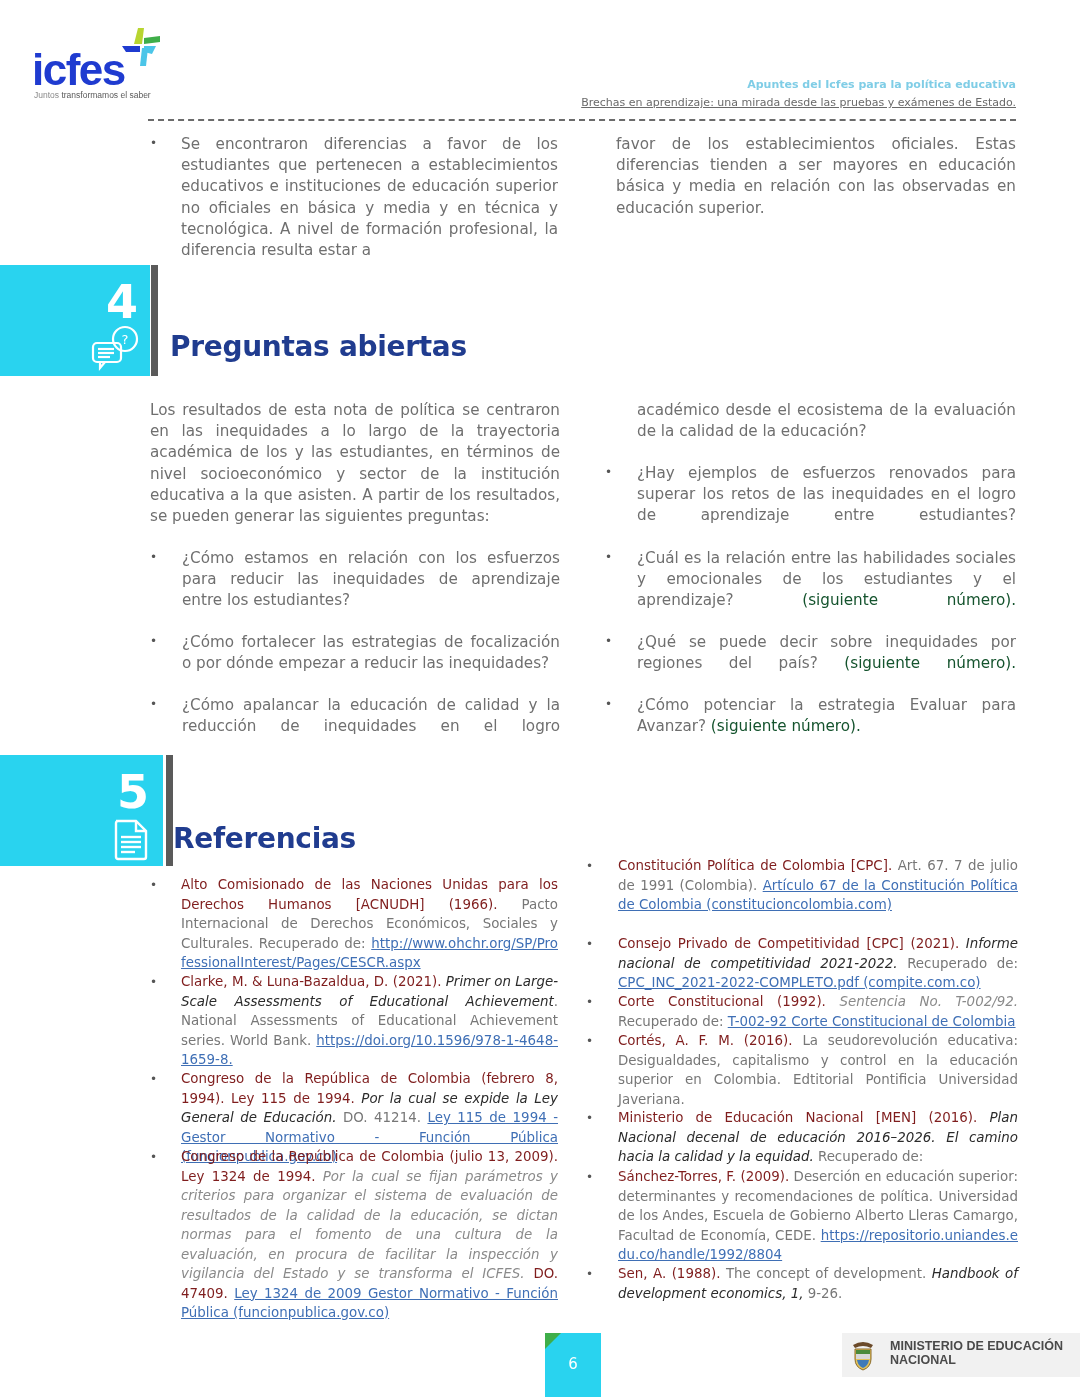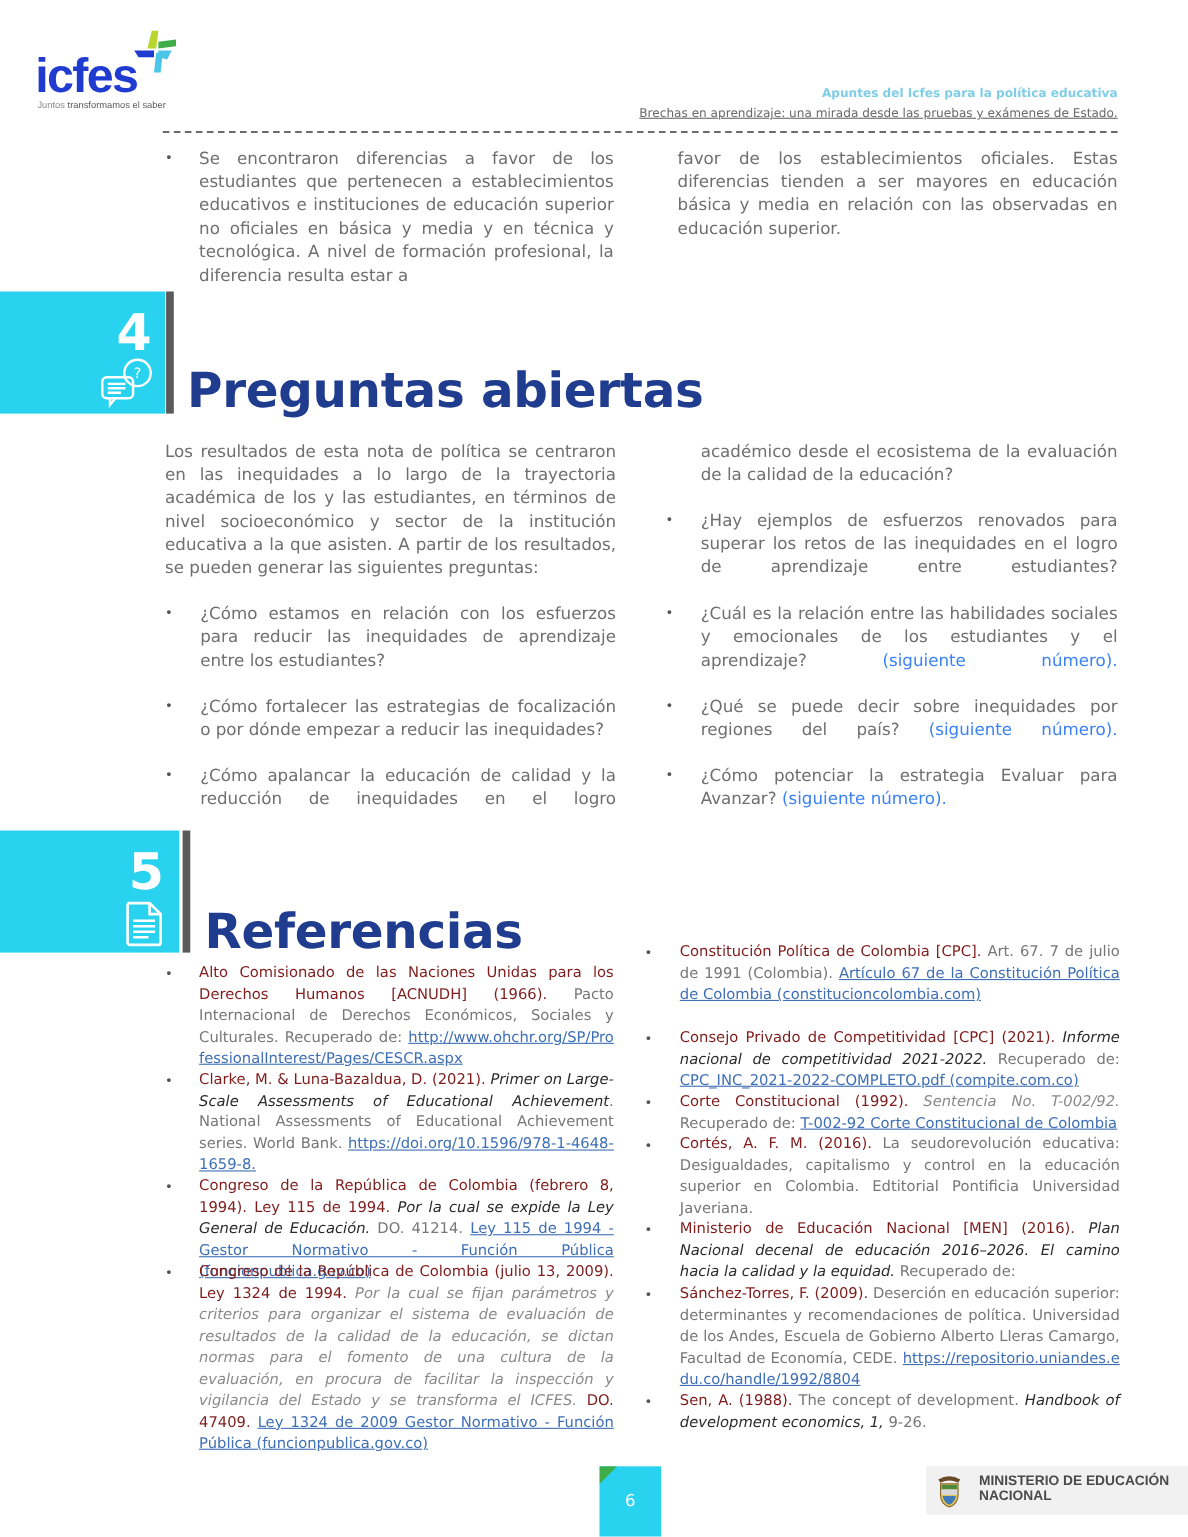--- a/index.html
+++ b/index.html
@@ -13,27 +13,27 @@
   .logo-tag { position: absolute; left: 2px; top: 64px; font-family: "Liberation Sans", sans-serif; font-size: 8.5px; color: #8a8a8a; white-space: nowrap; }
   .logo-tag b { color: #5a5a5a; font-weight: 400; }
   .logo-mark { position: absolute; left: 88px; top: 0px; width: 42px; height: 42px; }
   .hdr-title { right: 64px; top: 78px; font-size: 11px; color: #7fcde6; font-weight: 700; white-space: nowrap; text-align: right; }
   .hdr-sub { right: 64px; top: 96px; font-size: 11px; color: #6a6a6a; white-space: nowrap; text-align: right; text-decoration: underline; }
   .hdr-rule { left: 148px; top: 119px; width: 868px; border-top: 2px dashed #6b6b6b; }
 
   
   .para { font-size: 15.2px; line-height: 21.2px; text-align: justify; color: #6f6f6f; }
   .bullet { position: absolute; font-size: 12px; color: #555; }
-  .dark { color: #3b82f6; }
+  .dark { color: #14532d; }
 
   
   .sec-box { background: #29d3ef; }
   .sec-bar { background: #5a5a5a; }
   .sec-num { color: #ffffff; font-family: "DejaVu Sans", sans-serif; font-weight: 700; font-size: 46px; line-height: 46px; text-align: right; }
-  .sec-title { font-family: "DejaVu Sans", sans-serif; font-weight: 700; font-size: 44px; color: #203c8f; white-space: nowrap; letter-spacing: -0.3px; }
+  .sec-title { font-family: "DejaVu Sans", sans-serif; font-weight: 700; font-size: 28px; color: #203c8f; white-space: nowrap; letter-spacing: -0.3px; }
 
   
   .ref { position: absolute; font-size: 13.4px; line-height: 19.5px; text-align: justify; color: #777; }
   .ref .au { color: #7f1d1d; }
   .ref a, .ref .lnk { color: #3f6fb5; text-decoration: underline; }
   .ref .it-dark { color: #2b2b2b; font-style: italic; }
   .ref .it-light { color: #8a8a8a; font-style: italic; }
 
   
   .page-tab { left: 545px; top: 1333px; width: 56px; height: 64px; background: #29d3ef; overflow: hidden; }
@@ -104,21 +104,21 @@
   <svg class="abs" style="left:112px; top:62px; width:38px; height:44px;" viewBox="0 0 38 44" fill="none" stroke="#fff" stroke-width="2.4">
     <path d="M4 4 h20 l10 10 v26 a2 2 0 0 1 -2 2 h-26 a2 2 0 0 1 -2 -2 v-34 a2 2 0 0 1 2 -2 z"></path>
     <path d="M24 4 v10 h10"></path>
     <line x1="9" y1="20" x2="29" y2="20"></line>
     <line x1="9" y1="25" x2="29" y2="25"></line>
     <line x1="9" y1="30" x2="29" y2="30"></line>
     <line x1="9" y1="35" x2="23" y2="35"></line>
   </svg>
 </div>
 <div class="abs sec-bar" style="left:166px; top:755px; width:7px; height:111px;"></div>
-<div class="abs sec-title" style="left:186px; top:822px;">Referencias</div>
+<div class="abs sec-title" style="left:173px; top:822px;">Referencias</div>
 
 <span class="bullet" style="left:150px; top:878px;">•</span>
 <div class="ref" style="left:181px; top:875px; width:377px;">
   <span class="au">Alto Comisionado de las Naciones Unidas para los Derechos Humanos [ACNUDH] (1966).</span><span> Pacto Internacional de Derechos Económicos, Sociales y Culturales. Recuperado de: </span><span class="lnk" style="word-break:break-all;">http://www.ohchr.org/SP/ProfessionalInterest/Pages/CESCR.aspx</span>
 </div>
 <span class="bullet" style="left:150px; top:975px;">•</span>
 <div class="ref" style="left:181px; top:972px; width:377px;">
   <span class="au">Clarke, M. &amp; Luna-Bazaldua, D. (2021).</span><span class="it-dark"> Primer on Large-Scale Assessments of Educational Achievement</span><span>. National Assessments of Educational Achievement series. World Bank. </span><span class="lnk" style="word-break:break-all;">https://doi.org/10.1596/978-1-4648-1659-8.</span>
 </div>
 <span class="bullet" style="left:150px; top:1072px;">•</span>

